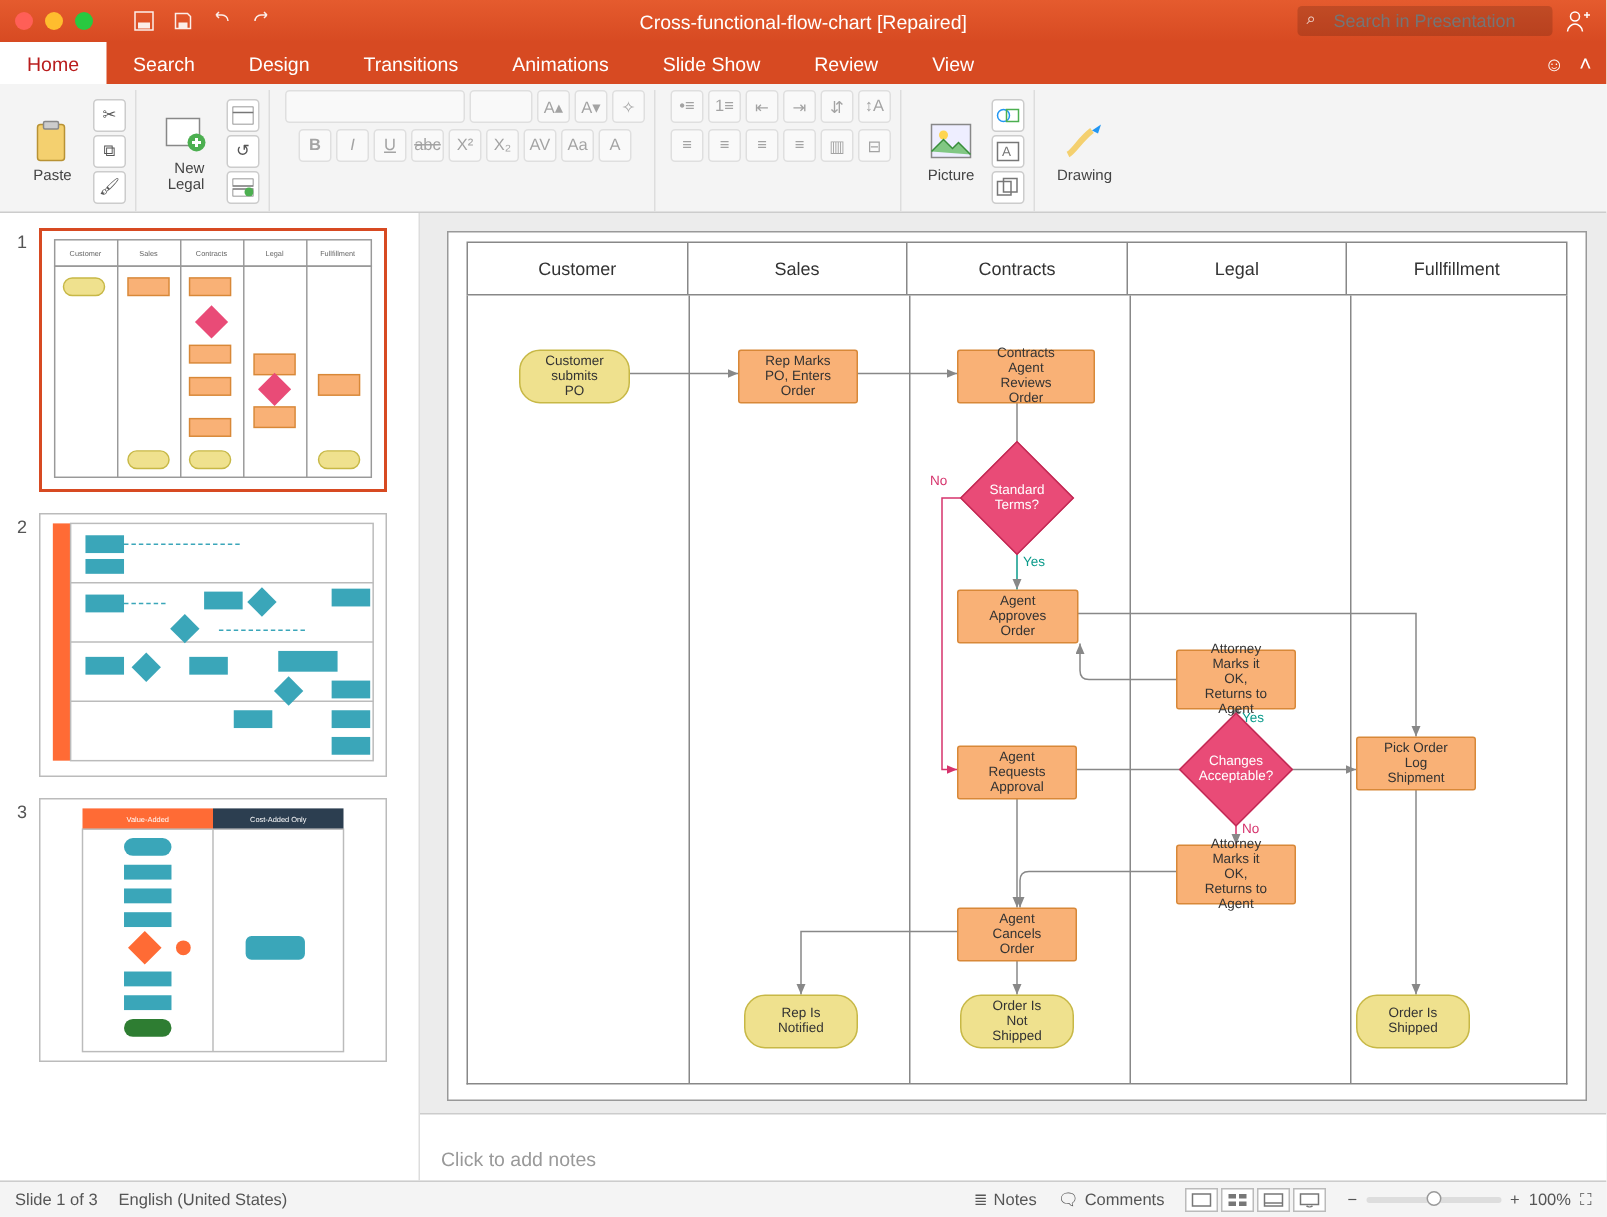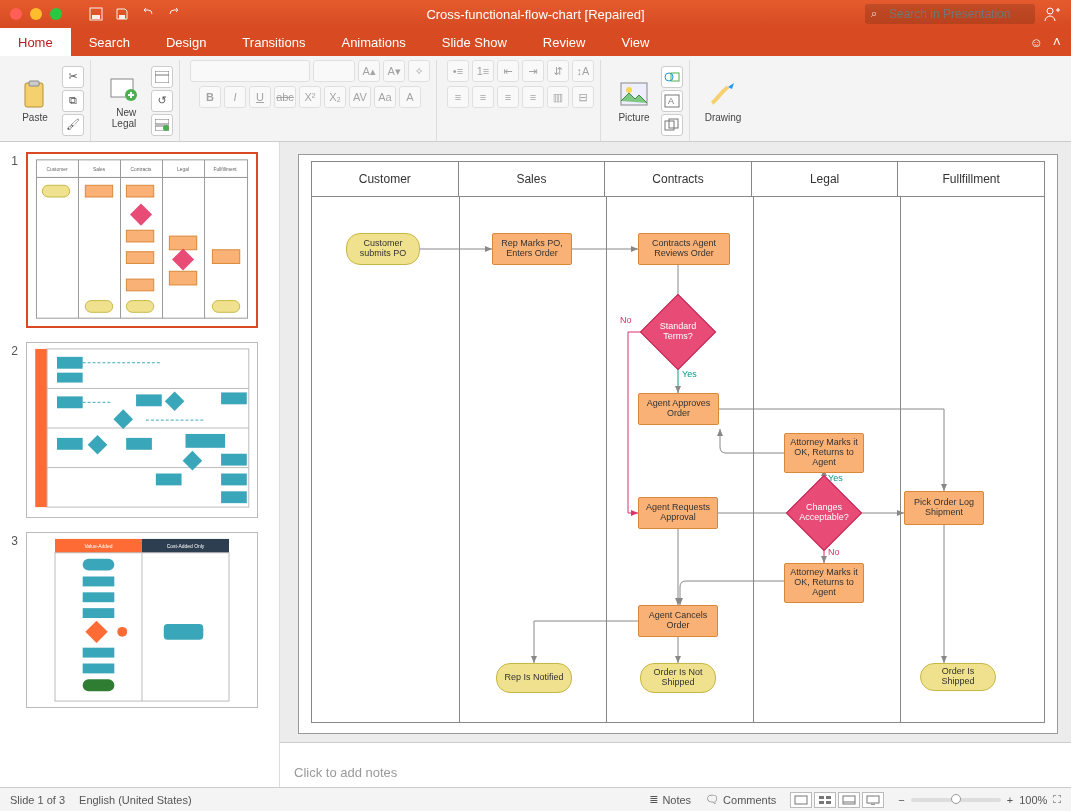--- a/index.html
+++ b/index.html
@@ -51,21 +51,21 @@
 
 
 .canvaswrap { flex: 1; display: flex; flex-direction: column; min-width:0;}
 .canvas { flex: 1; background: #ececec; overflow:auto; padding: 12px 18px;}
 .slide { width: 760px; height: 580px; background: #fff; border:1px solid #999; margin:0 auto; position:relative;}
 .swim-hdr{position:absolute;top:6px;left:12px;right:12px;height:36px;display:flex;border:1px solid #888;}
 .lane-h{flex:1;border-right:1px solid #888;display:flex;align-items:center;justify-content:center;font-size:12px;color:#333;}
 .lane-h:last-child{border-right:none;}
 .swim-body{position:absolute;top:42px;left:12px;right:12px;bottom:10px;border:1px solid #888;border-top:none;}
 .lane-sep{position:absolute;top:0;bottom:0;width:1px;background:#888;}
-.shape{position:absolute;display:flex;align-items:center;justify-content:center;text-align:center;font-size:9px;color:#333;padding:4px;line-height:1.1;}
+.shape{position:absolute;display:flex;align-items:center;justify-content:center;text-align:center;font-size:9px;color:#333;padding:17px;line-height:1.1;}
 .rect{background:#f9b176;border:1px solid #d88838;border-radius:2px;}
 .rrect{background:#efe18e;border:1px solid #c7b846;border-radius:14px;}
 .diamond{background:transparent;border:none;}
 .diamond .dbody{position:absolute;inset:0;background:#e94b77;border:1px solid #c22a55;transform:rotate(45deg);}
 .diamond .dtxt{position:relative;z-index:1;color:#fff;font-size:9px;}
 svg.arrows{position:absolute;inset:0;width:100%;height:100%;overflow:visible;}
 .yn{position:absolute;font-size:9px;color:#0a9a8a;}
 .no{color:#d6336c;}
 
 .notes { height: 34px; background: #fff; border-top:1px solid #ccc; padding: 22px 14px; font-size: 13px; color: #999; }
@@ -428,21 +428,21 @@
           <div class="shape rect" style="left:326px;top:300px;width:80px;height:32px">Agent Requests Approval</div>
           <div class="shape diamond" style="left:485px;top:289px;width:54px;height:54px">
               <div class="dbody"></div>
               <div class="dtxt">Changes Acceptable?</div>
             </div>
           <div class="shape rect" style="left:592px;top:294px;width:80px;height:34px">Pick Order Log Shipment</div>
           <div class="shape rect" style="left:472px;top:366px;width:80px;height:40px">Attorney Marks it OK, Returns to Agent</div>
           <div class="shape rect" style="left:326px;top:408px;width:80px;height:32px">Agent Cancels Order</div>
           <div class="shape rrect" style="left:184px;top:466px;width:76px;height:30px">Rep Is Notified</div>
           <div class="shape rrect" style="left:328px;top:466px;width:76px;height:30px">Order Is Not Shipped</div>
-          <div class="shape rrect" style="left:608px;top:466px;width:76px;height:28px">Order Is Shipped</div>
+          <div class="shape rrect" style="left:592px;top:466px;width:76px;height:28px">Order Is Shipped</div>
 
           <div class="yn no" style="left:308px;top:118px">No</div>
           <div class="yn" style="left:370px;top:172px">Yes</div>
           <div class="yn" style="left:516px;top:276px">Yes</div>
           <div class="yn no" style="left:516px;top:350px">No</div>
         </div>
       </div>
     </div>
     <div class="notes">Click to add notes</div>
   </div>

